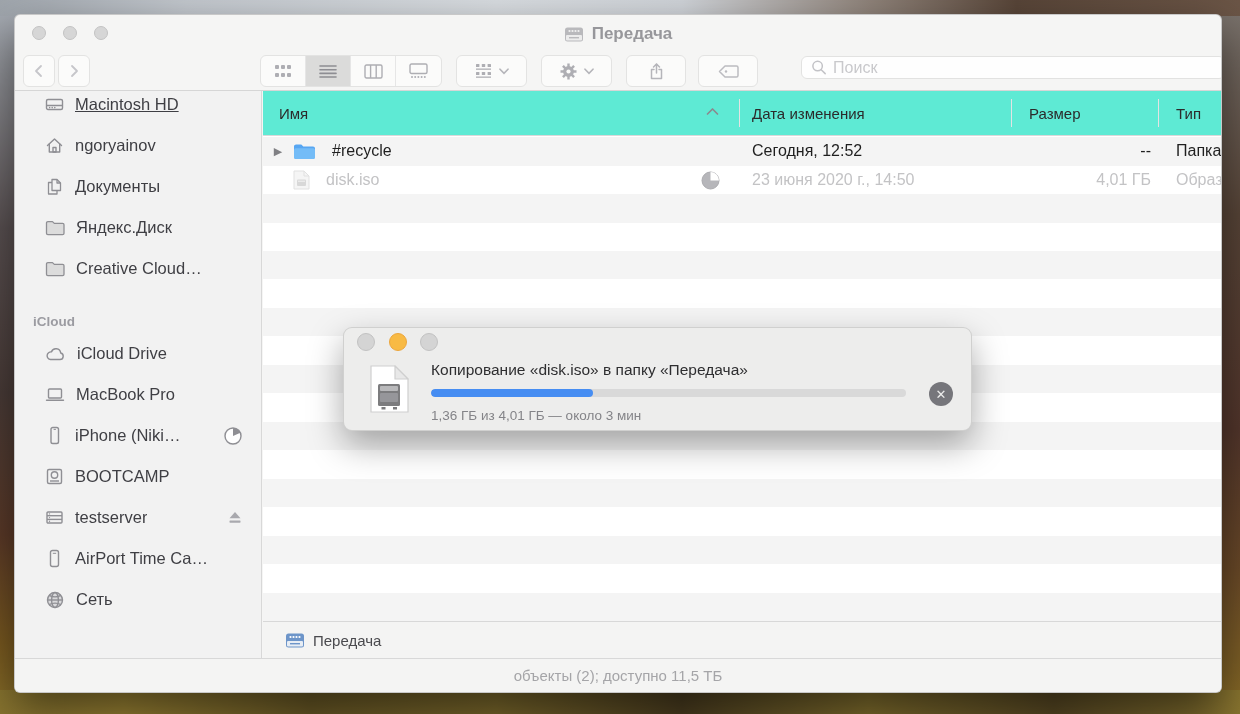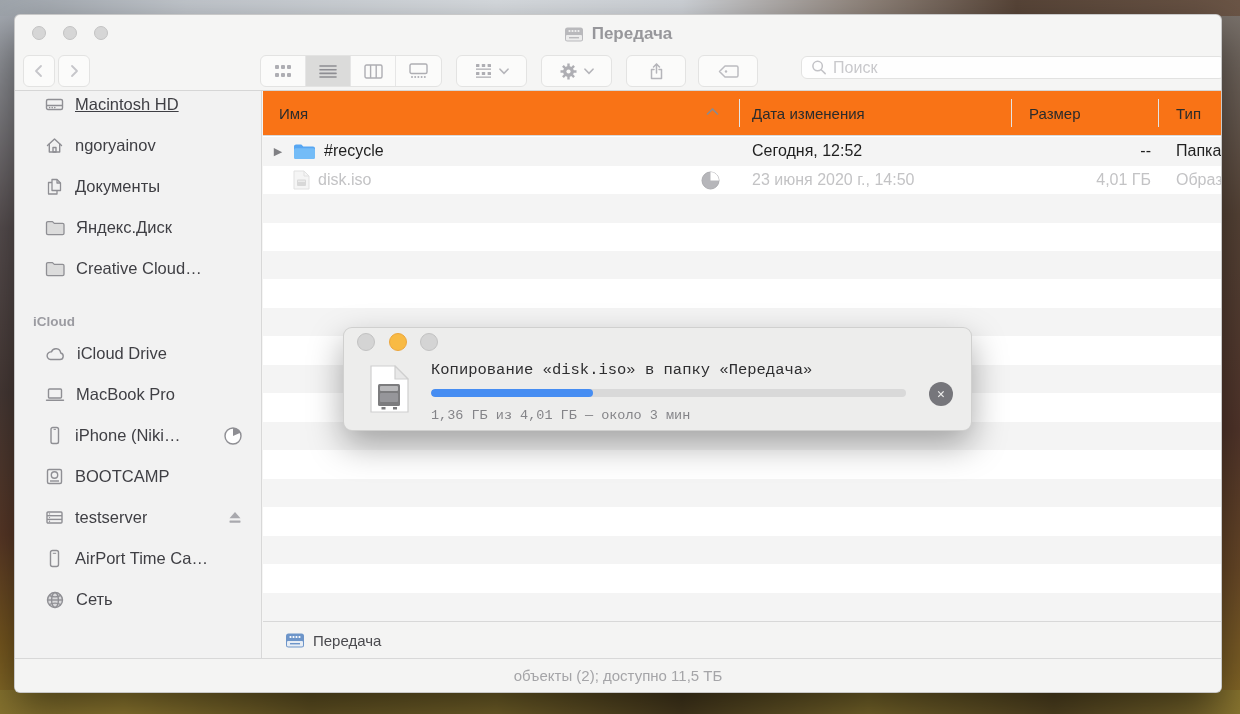--- a/index.html
+++ b/index.html
@@ -54,51 +54,51 @@
     padding:0 0 0 18px; }
   .sb-item { display:flex; align-items:center; gap:11px; height:41px; color:#3f3f44;
     font-size:16.5px; padding-left:12px; position:relative; }
   .sb-item.first { margin-top:-7px;text-decoration:underline; }
   .sb-head { font-size:13.5px; color:#9b9ba1; font-weight:bold; height:30px;
     display:flex; align-items:flex-end; padding-bottom:4px; margin-top:14px; }
   .sb-label { white-space:nowrap; overflow:hidden; }
   .sb-badge { position:absolute; right:18px; display:flex; align-items:center; }
 
   .main { position:absolute; left:248px; top:0; right:0; bottom:34px; background:#fff; }
-  .list-header { position:absolute; left:0; top:0; right:0; height:45px; background:#f97316;
+  .list-header { position:absolute; left:0; top:0; right:0; height:45px; background:#5eead4;
     border-bottom:1px solid #d9d9d9; font-size:15px; color:#2b2b2b; }
   .lh-cell { position:absolute; top:0; height:45px; display:flex; align-items:center; }
   .lh-div { position:absolute; top:8px; bottom:8px; width:1px; background:#e3e3e3; }
 
   .rows { position:absolute; left:0; top:46px; right:0; bottom:37px;
     background:repeating-linear-gradient(#f4f4f4 0 28.5px, #ffffff 28.5px 57px); }
   .frow { position:absolute; left:0; right:0; height:28.5px; display:flex; align-items:center;
     font-size:16px; color:#1f1f1f; }
   .frow.r1 { top:0; } .frow.r2 { top:28.5px; }
   .cell-name { position:absolute; left:0; width:476px; display:flex; align-items:center; height:100%; }
   .cell-date { position:absolute; left:476px; width:272px; padding-left:13px; }
   .cell-size { position:absolute; left:748px; width:147px; text-align:right; padding-right:7px; }
   .cell-type { position:absolute; left:895px; right:0; padding-left:18px;
     white-space:nowrap; overflow:hidden; }
   .ghost, .ghost .cell-date, .ghost .cell-size, .ghost .cell-type { color:#c3c3c5; }
   .disclosure { width:30px; text-align:center; color:#808084; font-size:11px; }
-  .name-label { margin-left:8px; white-space:nowrap; }
+  .name-label { margin-left:16px; white-space:nowrap; }
   .row-pie { position:absolute; left:437px; top:4px; }
 
   .pathbar { position:absolute; left:0; bottom:0; right:0; height:37px; background:#f4f4f3;
     border-top:1px solid #d8d8d8; display:flex; align-items:center; gap:8px; padding-left:22px;
     font-size:15px; color:#4a4a4e; }
   .statusbar { position:absolute; left:0; bottom:0; right:0; height:34px; background:#f4f4f3;
     border-top:1px solid #d8d8d8; display:flex; align-items:center; justify-content:center;
     font-size:15px; color:#a5a5a8; }
 
   
   .dialog { position:absolute; left:343px; top:327px; width:629px; height:104px;
     background:#ededec; border-radius:9px; border:1px solid rgba(0,0,0,.12);
-    box-shadow:0 14px 34px rgba(0,0,0,.34);font-family:Liberation Mono, monospace; }
+    box-shadow:0 14px 34px rgba(0,0,0,.34); }
   .dlg-traffic { position:absolute; left:13px; top:5px; display:flex; gap:13.5px; }
   .dtl { width:18px; height:18px; border-radius:50%; }
   .dtl.gray { background:#d4d4d4; border:1px solid #c2c2c2; }
   .dtl.yellow { background:#f8ba44; border:1px solid #eca63c; }
   .dlg-icon { position:absolute; left:25px; top:36px; }
   .dlg-title { position:absolute; left:87px; top:33px; font-size:15.5px; color:#2e2e30; }
   .dlg-track { position:absolute; left:87px; top:61px; width:475px; height:8px;
     background:#d9d9d9; border-radius:4px; overflow:hidden; }
   .dlg-fill { height:100%; background:#468df2; border-radius:4px; }
   .dlg-cancel { position:absolute; left:585px; top:54px; width:24px; height:24px;

